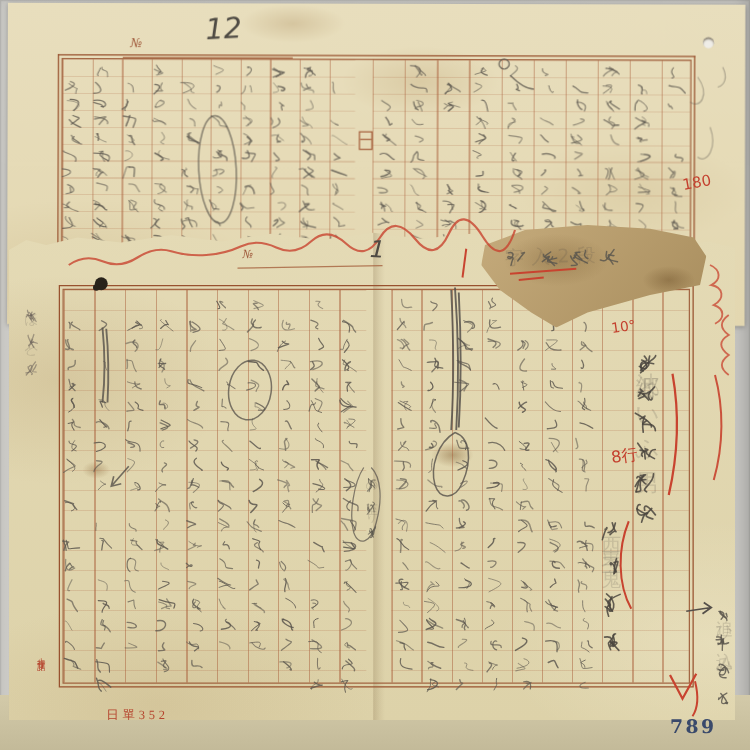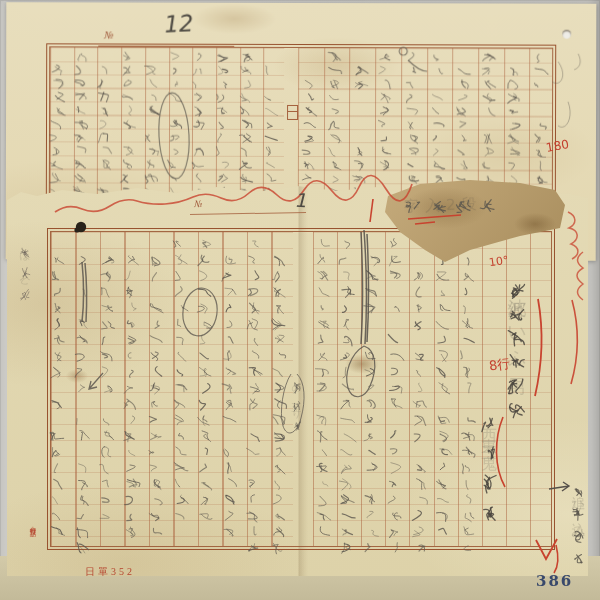--- a/index.html
+++ b/index.html
@@ -1094,21 +1094,21 @@
   <span class="ann vt ghost" style="left:478px;top:416px;height:126px;font-size:16px;letter-spacing:9px;">西東三鬼</span>
   <span class="ann vt ghost" style="left:570px;top:485px;height:92px;font-size:14px;letter-spacing:5px;">追ひ込み</span>
   <span class="ann ghost" style="left:404px;top:196px;font-size:15px;letter-spacing:6px;transform:rotate(-2deg);">字入2段</span>
   <span class="ann vt ghost" style="left:16px;top:243px;height:64px;font-size:11px;letter-spacing:6px;">ほ人と</span>
   <span class="ann vt ghost" style="left:289px;top:378px;height:60px;font-size:10px;letter-spacing:6px;">の至り</span>
 
   <span class="ann red" style="left:546px;top:139px;font-size:12px;transform:rotate(-10deg);">180</span>
   <span class="ann red" style="left:489px;top:255px;font-size:11px;transform:rotate(-8deg);">10°</span>
   <span class="ann red" style="left:489px;top:356px;font-size:13px;transform:rotate(-8deg);">8行</span>
 
-  <span class="ann" id="stamp-627" style="left:536px;top:572px;font-size:15px;">386</span>
+  <span class="ann" id="stamp-627" style="left:536px;top:572px;font-size:15px;">789</span>
 
   <div class="sr">
     <span>この間、名古屋で編輯長に會った時、抜目</span>
     
     
     
     
     
   </div>
 </div>

